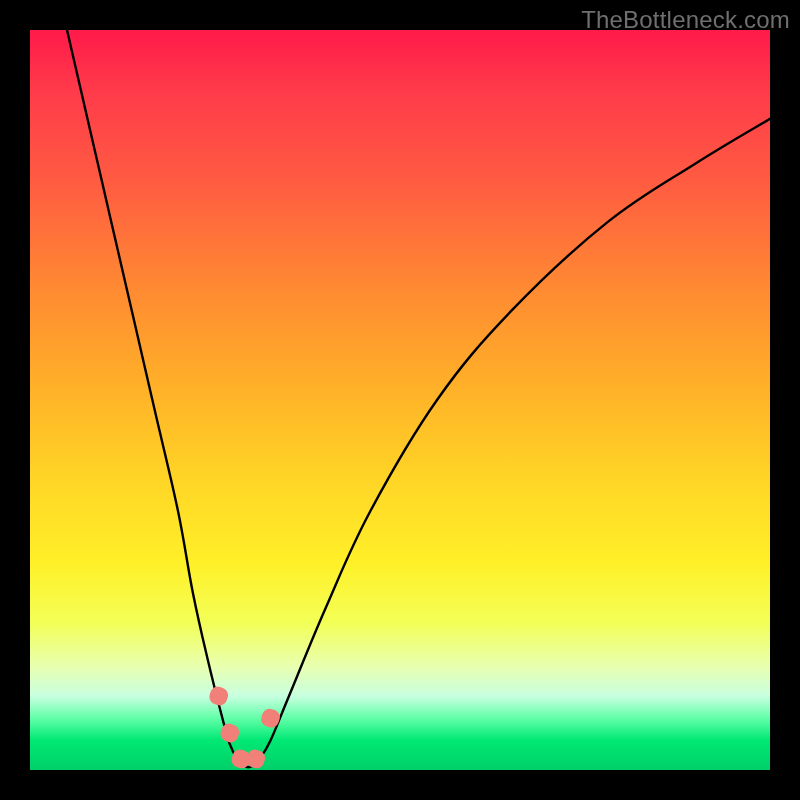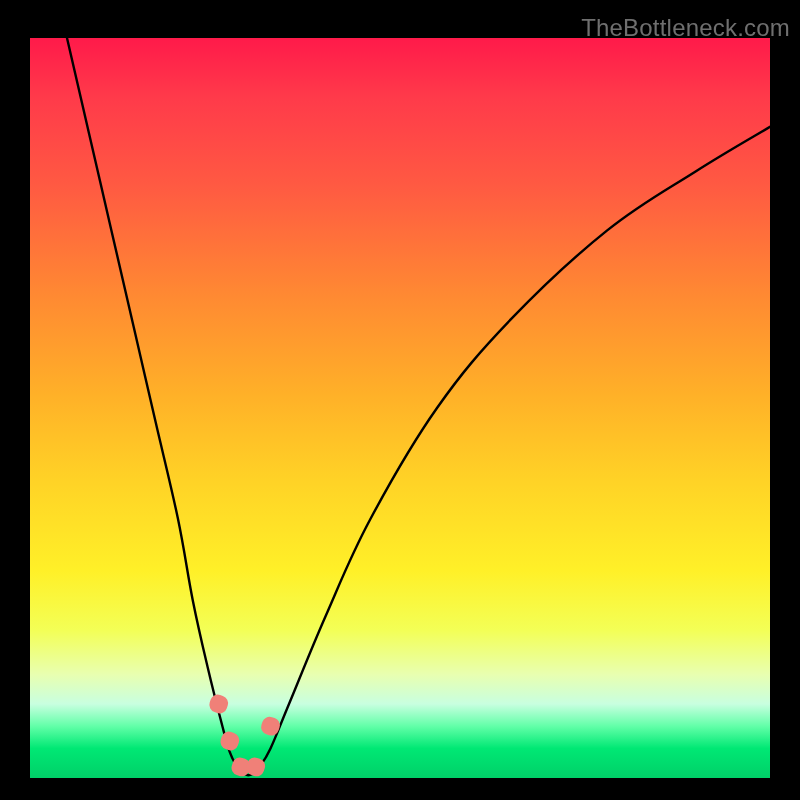--- a/index.html
+++ b/index.html
@@ -7,21 +7,21 @@
     padding: 0;
     width: 800px;
     height: 800px;
     overflow: hidden;
     background: #000;
     font-family: Arial, Helvetica, sans-serif;
   }
   .frame {
     position: absolute;
     left: 0;
-    top: 8px;
+    top: 0;
     width: 800px;
     height: 792px;
     background: #000;
   }
   .plot-area {
     position: absolute;
     left: 30px;
     top: 30px;
     width: 740px;
     height: 740px;

